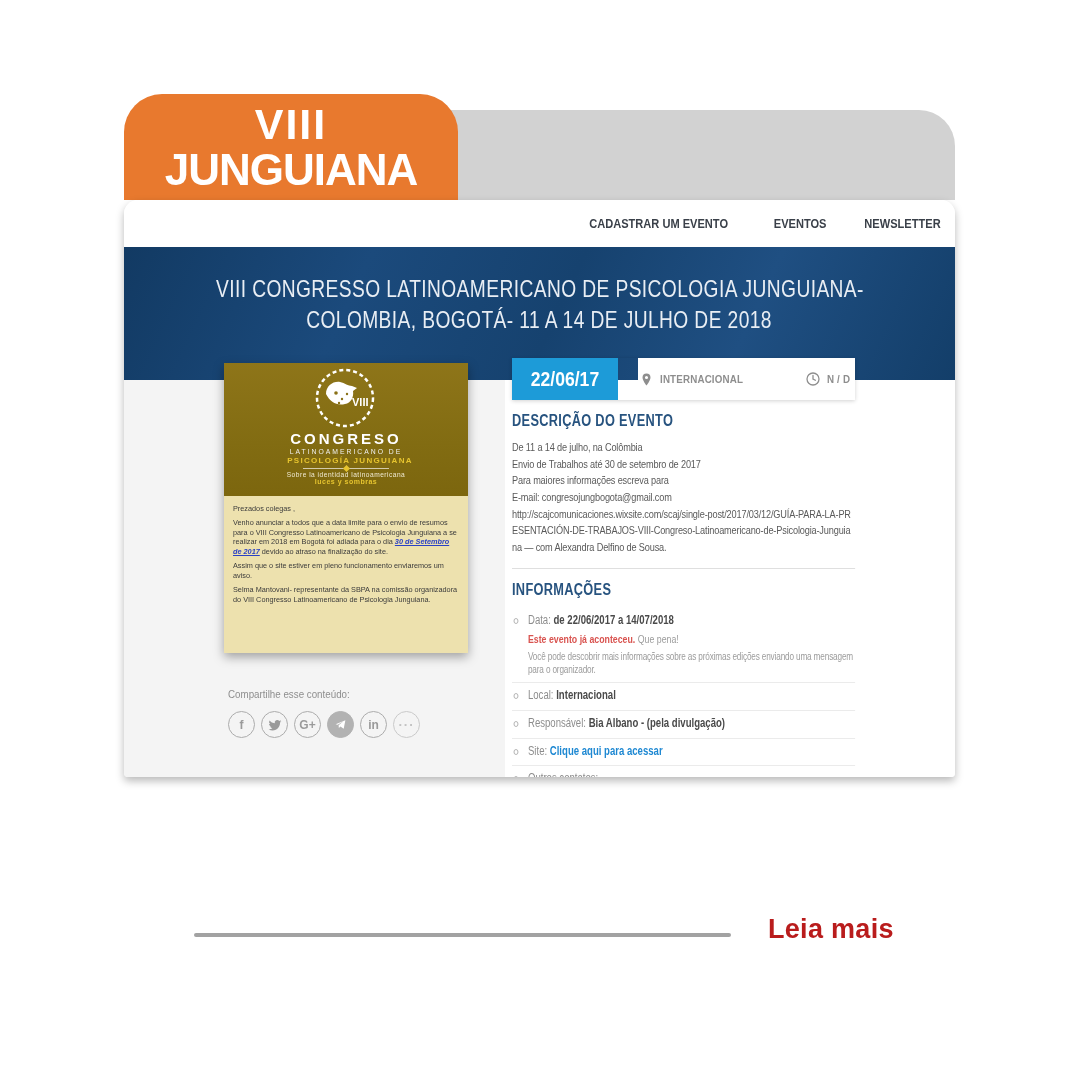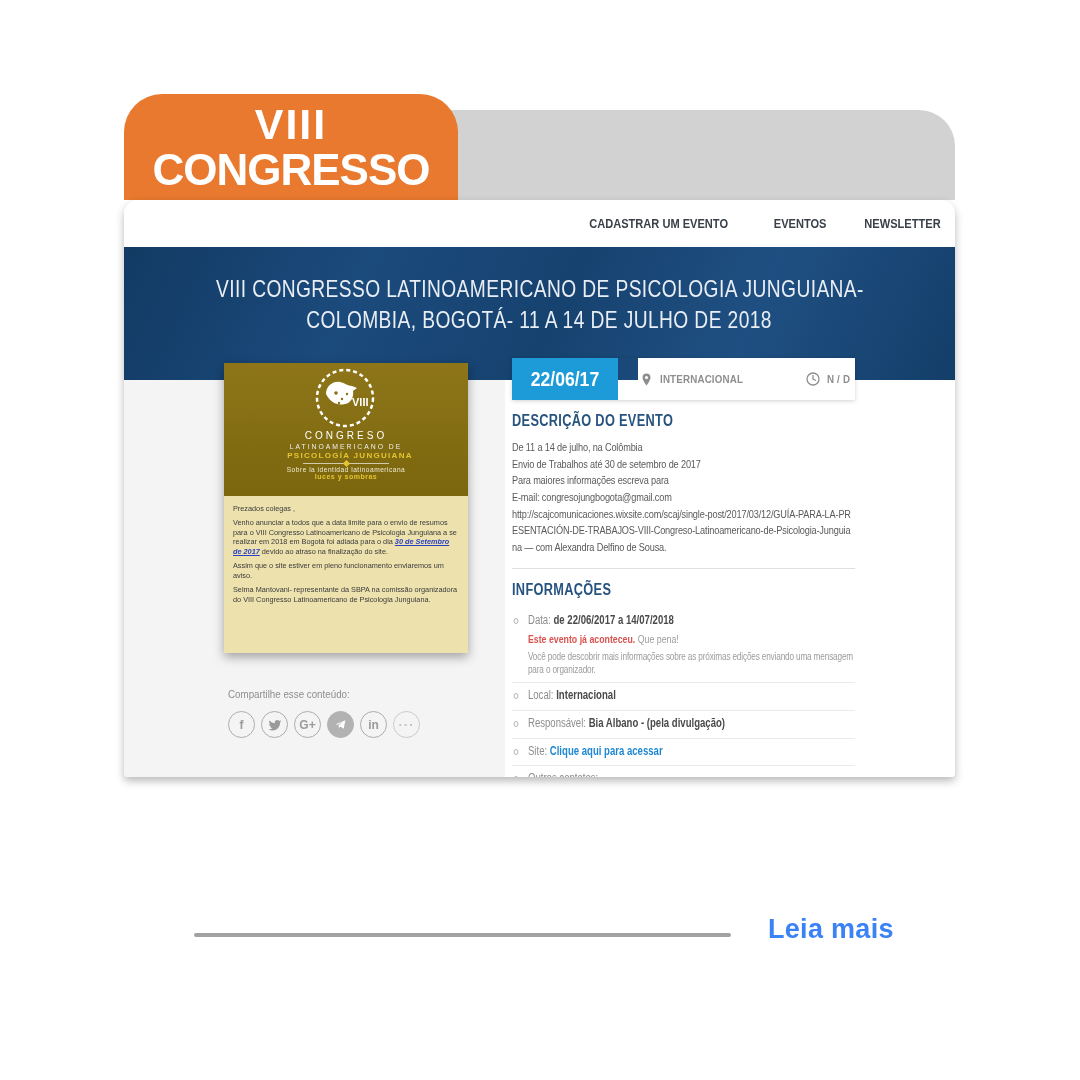--- a/index.html
+++ b/index.html
@@ -36,21 +36,21 @@
   .datebadge { width:106px; height:42px; background:#1D9BD8; color:#fff; display:flex; align-items:center; justify-content:center; }
   .datebadge span { display:inline-block; transform:scaleX(0.88); font-size:20px; font-weight:700; }
   .eb-rest { flex:1; background:#fff; display:flex; align-items:center; justify-content:center; gap:48px; }
   .eb-item { display:flex; align-items:center; gap:6px; color:#8E8E8E; }
   .eb-item span { display:inline-block; transform:scaleX(0.85); transform-origin:left center; font-size:11.5px; font-weight:700; letter-spacing:0.2px; white-space:nowrap; }
 
   
   .poster { position:absolute; left:100px; top:163px; width:244px; height:290px; box-shadow:0 4px 10px rgba(0,0,0,0.35); }
   .poster-gold { height:133px; background:linear-gradient(180deg,#8E7519 0%,#826C12 60%,#7C660E 100%); text-align:center; overflow:hidden; }
   .logo-wrap { margin:4px auto 0; width:70px; height:64px; }
-  .pg-title { font-size:10px; font-weight:400; letter-spacing:3px; color:#fff; line-height:1; }
+  .pg-title { font-size:15px; font-weight:700; letter-spacing:3px; color:#fff; line-height:1; }
   .pg-sub { font-size:6.8px; letter-spacing:2px; color:#F0F0F0; margin-top:2px; }
   .pg-sub2 { font-size:8px; font-weight:700; letter-spacing:1.3px; color:#E6C42F; margin-top:1px;margin-left:8px; }
   .pg-orn { width:86px; margin:3px auto 2px; border-top:1px solid rgba(255,255,255,0.65); position:relative; }
   .pg-orn i { position:absolute; left:50%; top:-3px; width:5px; height:5px; margin-left:-2.5px; background:#E6C42F; transform:rotate(45deg); }
   .pg-tag { font-size:6.6px; color:#F0EAD2; letter-spacing:0.5px; }
   .pg-tag2 { font-size:7px; font-weight:700; color:#E6C42F; letter-spacing:0.5px; }
   .poster-cream { height:157px; background:#EDE1AE; padding:8px 9px; color:#3B3B3B; font-size:7.3px; line-height:1.3; overflow:hidden; text-align:left; }
   .poster-cream p { margin:0 0 5px; }
   .letter-link { color:#2A41C4; font-weight:700; font-style:italic; text-decoration:underline; cursor:pointer; }
 
@@ -74,32 +74,32 @@
   .lab { color:#8D8D8D; }
   .val { color:#4A4A4A; font-weight:700; }
   .alert-line { margin-top:4px; font-size:11px; }
   .alert { color:#D9534F; font-weight:700; }
   .pena { color:#9C9C9C; }
   .note { color:#9C9C9C; font-size:10.3px; margin-top:3px; letter-spacing:-0.2px; }
   .site-link { color:#1E88D2; font-weight:700; cursor:pointer; }
 
   
   .rm-line { position:absolute; left:70px; top:733px; width:537px; height:4px; background:#A2A2A2; border-radius:2px; }
-  .rm-text { position:absolute; left:644px; top:714px; font-size:27px; font-weight:700; color:#3b82f6; letter-spacing:0.3px; cursor:pointer; }
+  .rm-text { position:absolute; left:644px; top:714px; font-size:27px; font-weight:700; color:#b91c1c; letter-spacing:0.3px; cursor:pointer; }
 </style>
 </head>
 <body>
 
 <div class="stage">
 
   <div class="gray-bar"></div>
 
   <div class="badge">
     <div class="badge-l1">VIII</div>
-    <div class="badge-l2">CONGRESSO</div>
+    <div class="badge-l2">JUNGUIANA</div>
   </div>
 
   <div class="card">
 
     <div class="shot">
 
       <div class="topbar">
         <span class="nav-item">CADASTRAR UM EVENTO</span>
         <span class="nav-item">EVENTOS</span>
         <span class="nav-item">NEWSLETTER</span>

